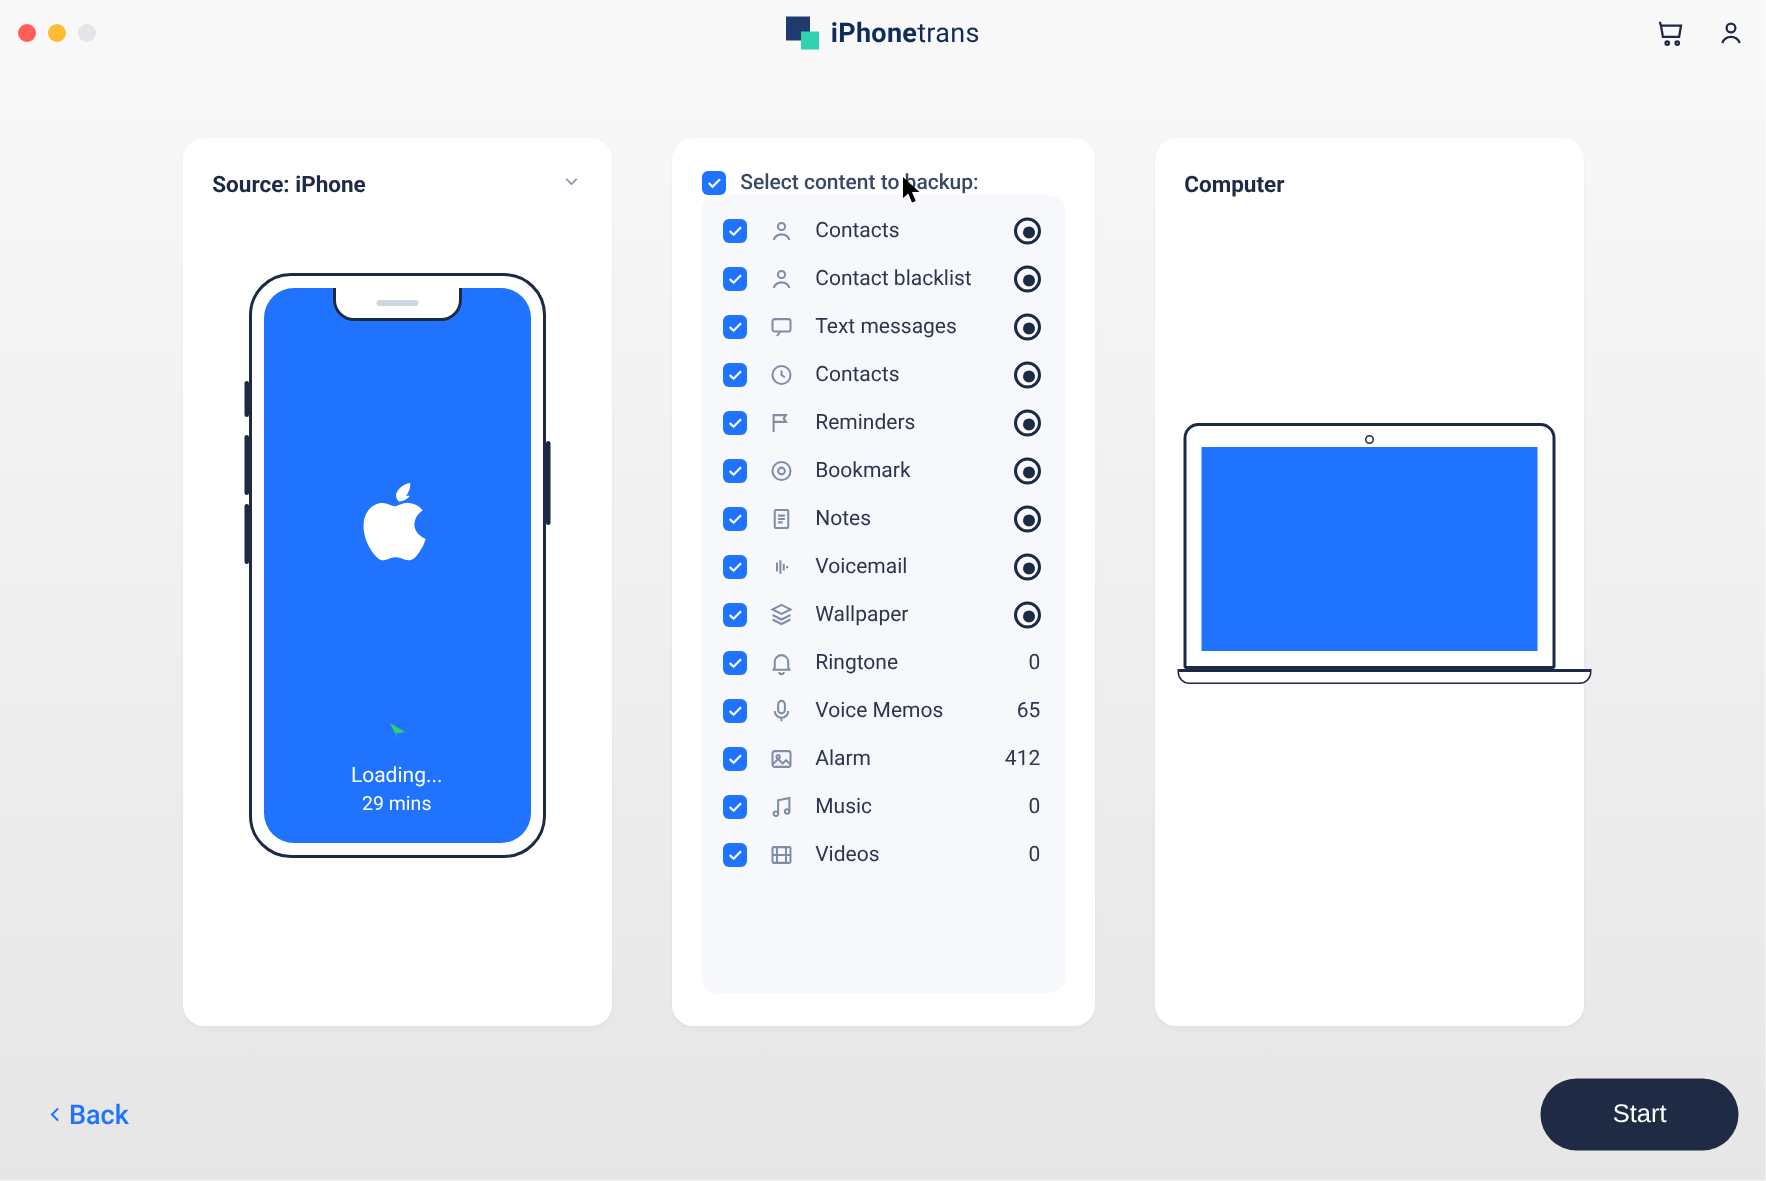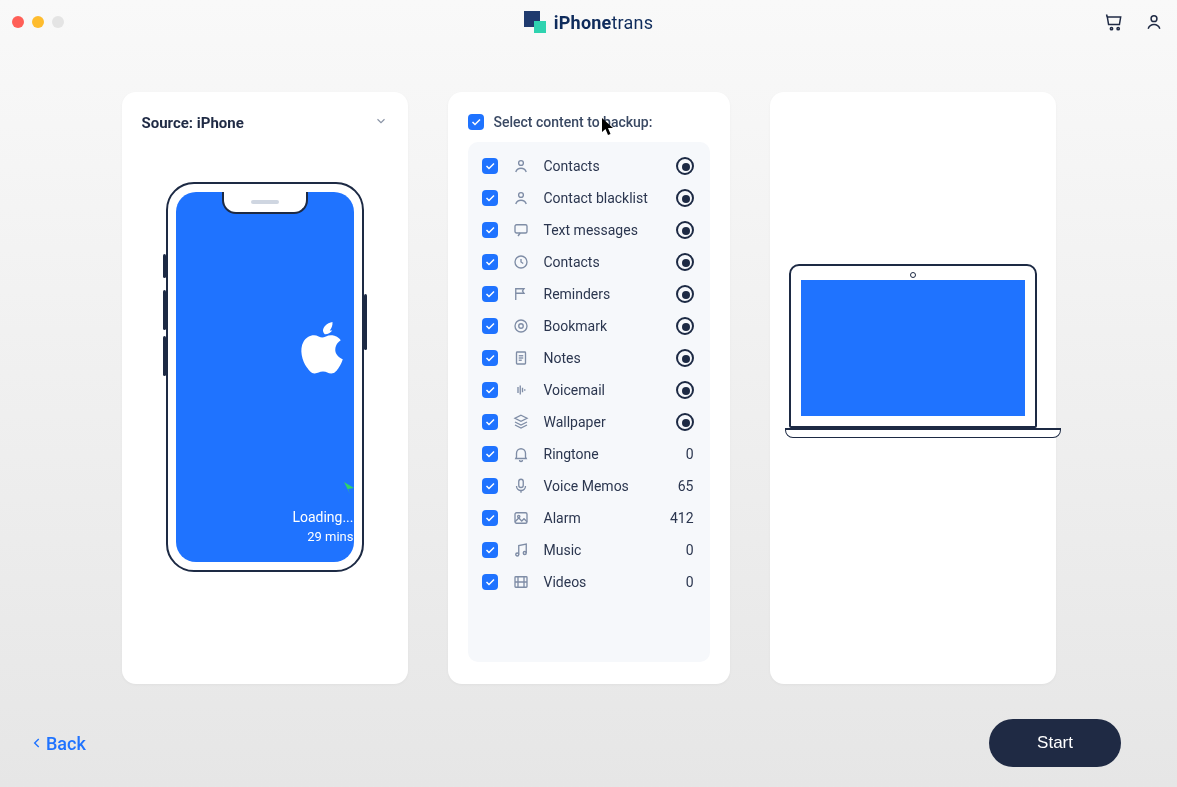--- a/index.html
+++ b/index.html
@@ -61,39 +61,39 @@
   }
   .phone .notch {
     position:absolute; top:8px; left:50%; transform:translateX(-50%);
     width:86px; height:22px; background:#fff; border:2px solid #1d2a44;
     border-top:none; border-radius:0 0 14px 14px; z-index:2;
     display:flex; align-items:center; justify-content:center;
   }
   .phone .notch::after{content:""; width:28px; height:4px; background:#cfd6e1; border-radius:4px;}
   .phone .screen {
     width:100%; height:370px; background:#1f73ff; border-radius:20px;
-    display:flex; flex-direction:column; align-items:flex-end; justify-content:flex-end;
+    display:flex; flex-direction:column; align-items:center; justify-content:flex-end;
     color:#fff; position:relative; overflow:hidden;
   }
   .apple {
     position:absolute; top:125px; width:60px; height:60px; color:#fff;
   }
   .phone .loading { font-size:14px; margin-top:6px; }
   .phone .time { font-size:13px; margin:4px 0 18px 0; }
   .phone .cursor-green { position:absolute; top:290px; width:10px; height:12px; }
   .phone .side1,.phone .side2,.phone .side3,.phone .side4{
     position:absolute; background:#1d2a44; border-radius:2px;
   }
   .phone .side1{ left:-5px; top:70px; width:3px; height:24px;}
   .phone .side2{ left:-5px; top:106px; width:3px; height:40px;}
   .phone .side3{ left:-5px; top:152px; width:3px; height:40px;}
   .phone .side4{ right:-5px; top:110px; width:3px; height:56px;}
 
   
-  .select-hdr { display:flex; align-items:center; gap:10px; font-size:14px; color:#3a4963; margin-bottom:12px; font-weight:500;}
+  .select-hdr { display:flex; align-items:center; gap:10px; font-size:14px; color:#3a4963; font-weight:500;}
   .chk {
     width:16px; height:16px; border-radius:4px; background:#1f73ff;
     display:flex; align-items:center; justify-content:center; flex:none; cursor:pointer;
   }
   .chk svg{ display:block; }
   .list-wrap {
     background:#f6f8fb; border-radius:10px; flex:1; overflow:auto; padding:8px 6px 8px 6px;
   }
   .list-wrap::-webkit-scrollbar{ width:6px; }
   .list-wrap::-webkit-scrollbar-thumb{ background:#cfd6e1; border-radius:3px; }
@@ -127,21 +127,21 @@
     width:4px; height:4px; border:1px solid #1d2a44; border-radius:50%;
   }
   .laptop .screen { position:absolute; inset:14px 10px 10px 10px; background:#1f73ff; }
   .laptop .base {
     width:276px; height:10px; border:1px solid #1d2a44; border-top:2px solid #1d2a44;
     border-radius:0 0 8px 8px; margin:0 auto; background:#fff;
   }
 
   
   .footer {
-    position:absolute; left:0; right:0; bottom:20px; padding:0 56px 0 30px;
+    position:absolute; left:0; right:0; bottom:20px; padding:0 18px 0 30px;
     display:flex; align-items:center; justify-content:space-between;
   }
   .back {
     color:#1f73ff; font-size:18px; display:flex; align-items:center; gap:2px; cursor:pointer; font-weight:500;
   }
   .start-btn {
     background:#1f2a44; color:#fff; border:none; padding:14px 48px;
     border-radius:999px; font-size:17px; cursor:pointer;
   }
 
@@ -441,20 +441,23 @@
               <line x1="4" y1="12" x2="20" y2="12"></line>
             </svg>
           </div>
           <div class="lbl">Videos</div>
           <div class="cnt">0</div>
         </div>
       </div>
   </div>
 
   <div class="card card-right">
+    <div class="card-title">
+      <span>Computer</span>
+    </div>
     <div class="laptop-wrap">
       <div class="laptop">
         <div class="lid">
             <div class="screen"></div>
           </div>
         <div class="base"></div>
       </div>
     </div>
   </div>
 

